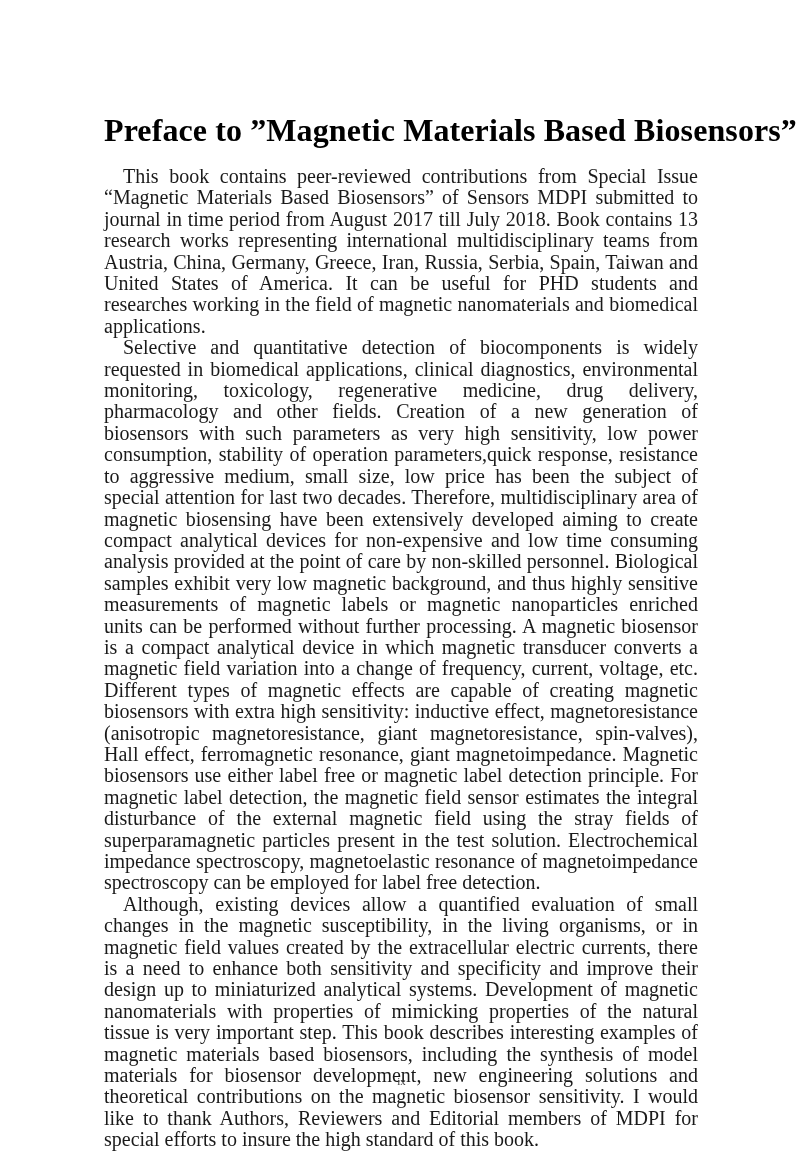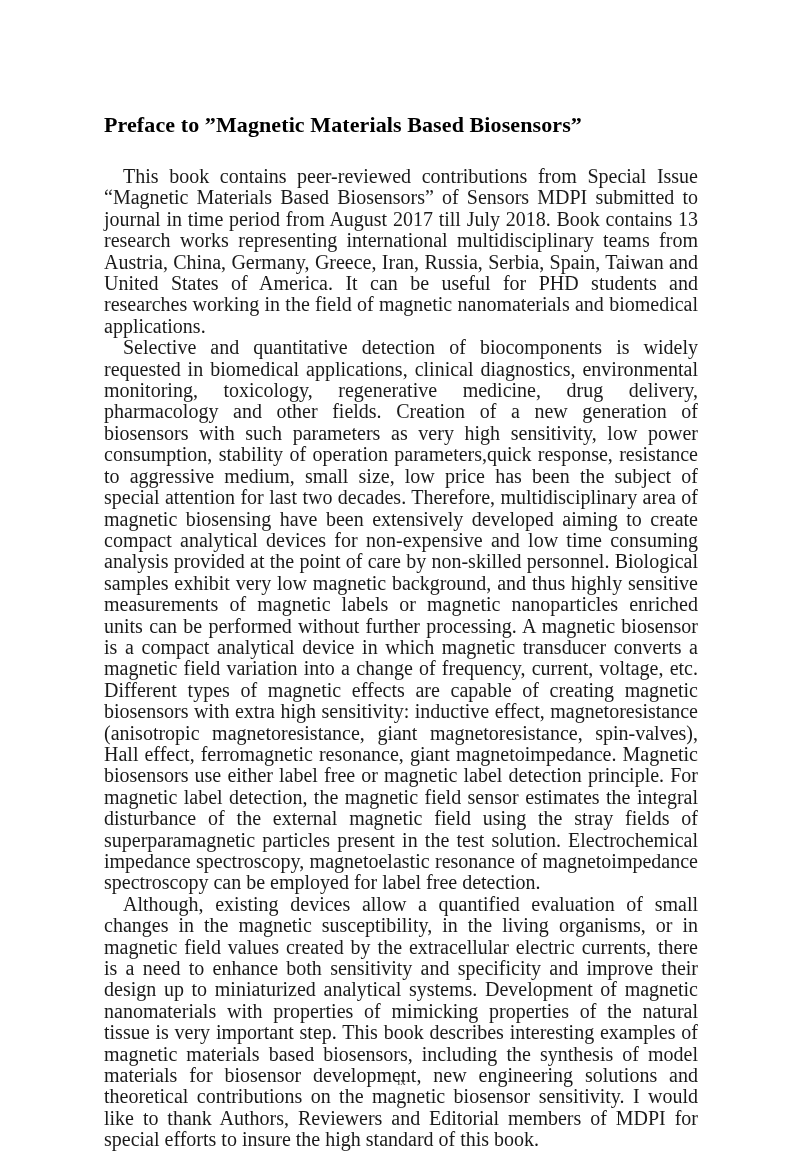--- a/index.html
+++ b/index.html
@@ -22,21 +22,21 @@
       width: 594px;
     }
     .title {
       position: absolute;
       top: 112px;
       left: 0;
       width: 640px;
       margin: 0;
       font-family: "Liberation Serif", "DejaVu Serif", serif;
       font-weight: bold;
-      font-size: 22px;
+      font-size: 32px;
       letter-spacing: 0.1px;
       color: #000000;
       white-space: nowrap;
     }
     .body {
       position: absolute;
       top: 166px;
       left: 0;
       width: 594px;
       font-family: "Liberation Serif", "DejaVu Serif", serif;

